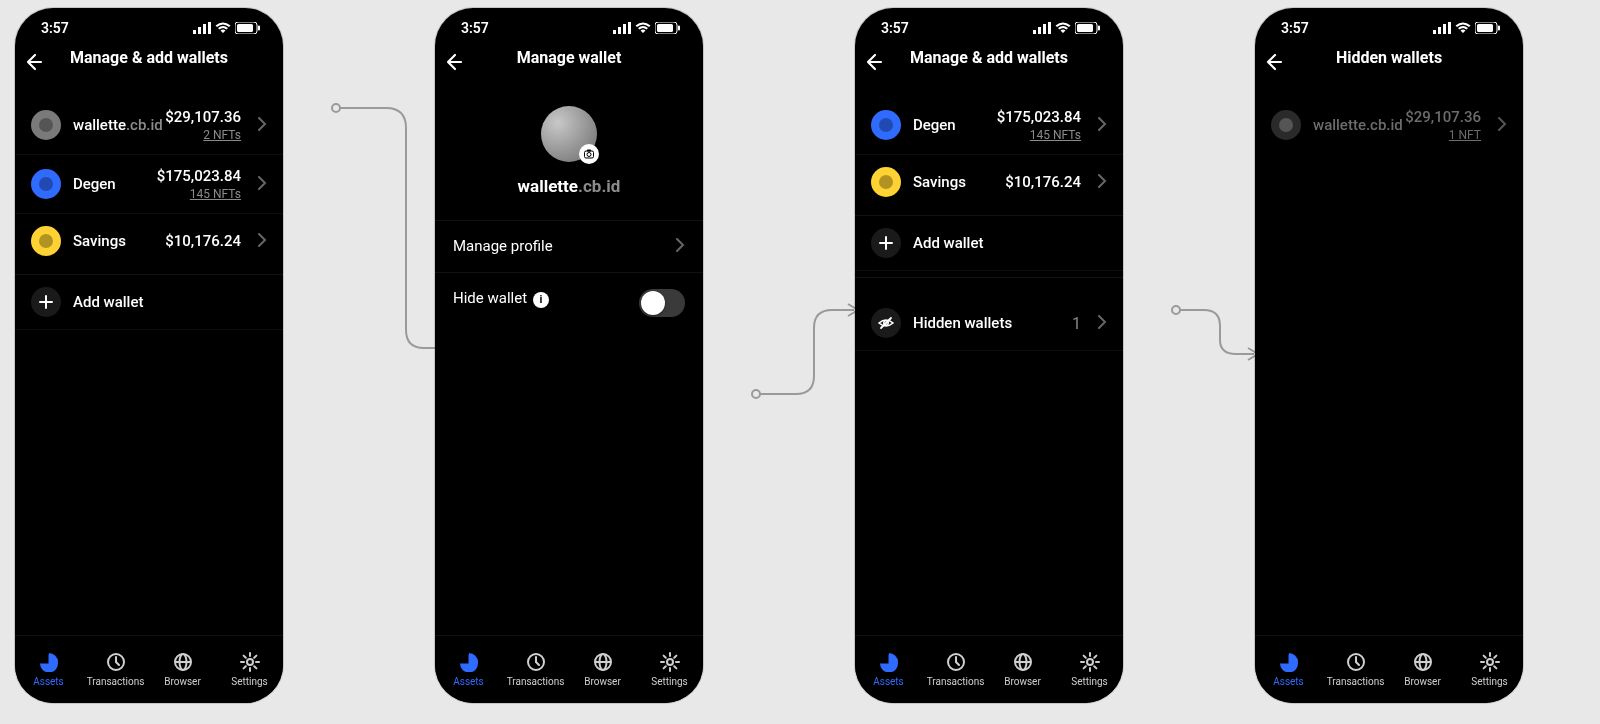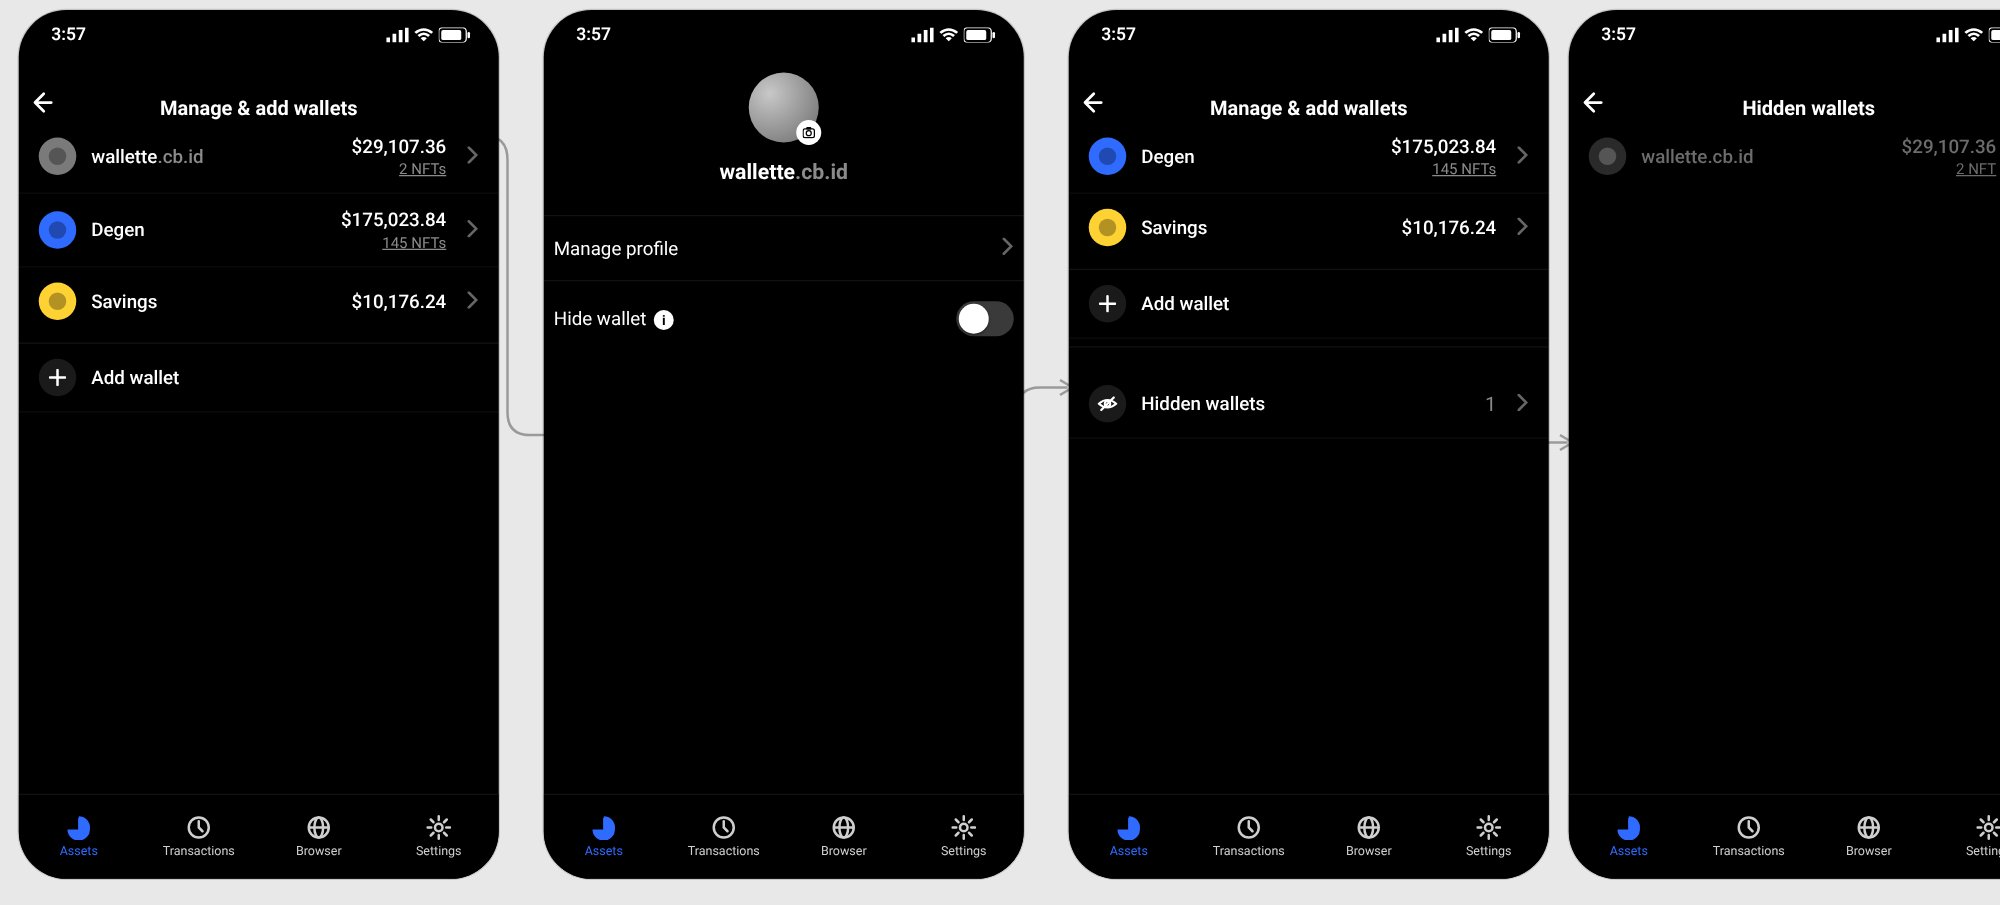--- a/index.html
+++ b/index.html
@@ -6,21 +6,21 @@
   body {
     background: #e8e8e8;
     font-family: -apple-system, BlinkMacSystemFont, "Segoe UI", Roboto, Helvetica, Arial, sans-serif;
     width: 1600px;
     height: 724px;
     position: relative;
     overflow: hidden;
   }
   .phone {
     position: absolute;
-    width: 384px;
+    width: 268px;
     height: 695px;
     background: #000;
     border-radius: 38px;
     color: #fff;
     overflow: hidden;
     box-shadow: 0 0 0 1px rgba(0,0,0,.15);
   }
   .phone1 { left: 15px;  top: 8px; }
   .phone2 { left: 435px; top: 8px; }
   .phone3 { left: 855px; top: 8px; }
@@ -36,21 +36,21 @@
     font-size: 14px;
     font-weight: 600;
   }
   .status-right { display:flex; gap:4px; align-items:center; }
   .status-right svg { display:block; }
 
   
   .header {
     height: 48px;
     display:flex;
-    align-items:flex-end;
+    align-items:flex-start;
     padding: 0 4px;
     position: relative;
   }
   .header-title {
     position:absolute;
     left:0; right:0;
     text-align:center;
     font-size: 16px;
     font-weight: 700;
     pointer-events:none;
@@ -116,22 +116,22 @@
     position:absolute; right:-2px; bottom:-2px;
     width:20px;height:20px;border-radius:50%;
     background:#fff; color:#000;
     display:flex;align-items:center;justify-content:center;
     font-size:10px;
   }
   .profile-name { margin-top:14px; font-size:17px; font-weight:700; }
   .profile-name .dim{ color:#8b8b8b; }
 
   .setting-row {
-    display:flex; align-items:center;
-    padding: 16px 8px;
+    display:flex; align-items:flex-start;
+    padding: 16px 18px;
     border-top: 1px solid rgba(255,255,255,0.07);
     gap:26px;
     cursor:pointer;
   }
   .setting-row .label { flex:1 1 auto; font-size:15px; }
   .setting-row .val { color:#888; font-size:15px;}
   .color-dot { width:14px;height:14px;border-radius:50%;background:#2f6bff; }
   .info-dot {
     width:16px;height:16px;border-radius:50%;background:#fff;color:#000;
     font-size:11px;font-weight:700;display:inline-flex;align-items:center;justify-content:center;
@@ -324,20 +324,28 @@
       <svg width="16" height="12" viewBox="0 0 16 12">
           <path d="M8 11 L5.5 8.5 Q8 6.5 10.5 8.5 Z M3 6 Q8 2 13 6 L11.5 7.5 Q8 4.5 4.5 7.5 Z M0.5 3.5 Q8 -2.5 15.5 3.5 L14 5 Q8 0 2 5 Z" fill="#fff"></path>
         </svg>
       <svg width="26" height="12" viewBox="0 0 26 12">
           <rect x="0" y="0" width="22" height="12" rx="3" fill="none" stroke="#fff" stroke-width="1"></rect>
           <rect x="2" y="2" width="16" height="8" rx="1.5" fill="#fff"></rect>
           <rect x="23" y="3.5" width="2" height="5" rx="1" fill="#fff"></rect>
         </svg>
     </span>
   </div>
+  <div class="header">
+    <div class="back">
+      <svg width="20" height="20" viewBox="0 0 20 20">
+          <path d="M12 3 L5 10 L12 17 M5 10 H18" stroke="#fff" stroke-width="2.2" fill="none" stroke-linecap="round" stroke-linejoin="round"></path>
+        </svg>
+    </div>
+    <div class="header-title">Manage wallet</div>
+  </div>
 
   <div class="profile">
     <div class="profile-avatar">
       <div class="profile-cam">
         <svg width="10" height="10" viewBox="0 0 10 10">
             <rect x="0.5" y="2" width="9" height="7" rx="1.5" fill="none" stroke="#000" stroke-width="1"></rect>
             <circle cx="5" cy="5.5" r="2" fill="none" stroke="#000" stroke-width="1"></circle>
             <rect x="3" y="0.5" width="4" height="2" rx="0.7" fill="#000"></rect>
           </svg>
       </div>
@@ -545,21 +553,21 @@
   <div class="section">
     <div class="row dimmed">
       <div class="avatar dark">
           <div class="avatar-inner" style="background:#555"></div>
         </div>
       <div class="row-main">
           <div class="row-name">wallette.cb.id</div>
         </div>
       <div class="row-right">
         <div class="row-value">$29,107.36</div>
-        <div class="row-sub">2 NFT</div>
+        <div class="row-sub">1 NFT</div>
       </div>
       <span class="chev"><svg width="10" height="14" viewBox="0 0 10 14">
             <path d="M2 1 L8 7 L2 13" stroke="#555" stroke-width="2" fill="none" stroke-linecap="round"></path>
           </svg></span>
     </div>
   </div>
 
   <div class="tabbar">
     <div class="tab active">
         <svg viewBox="0 0 20 20">

